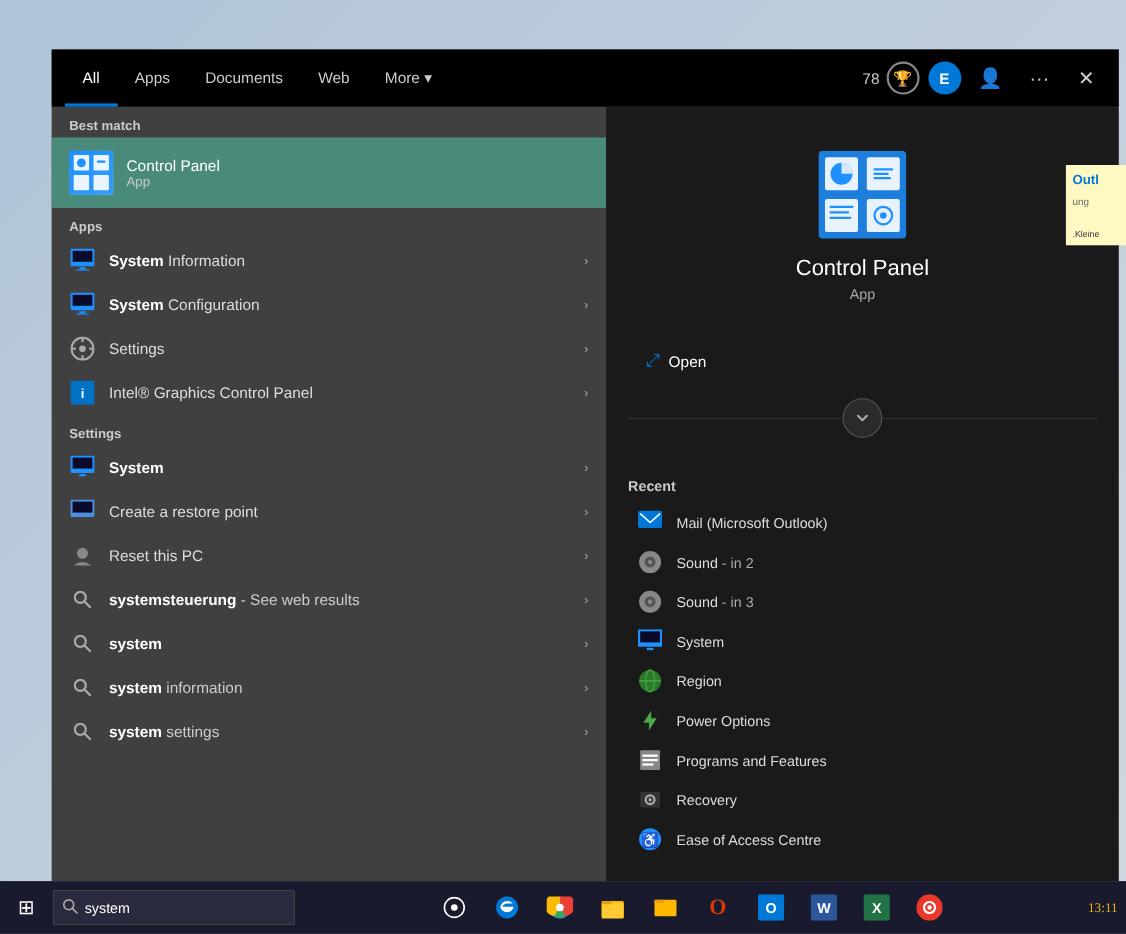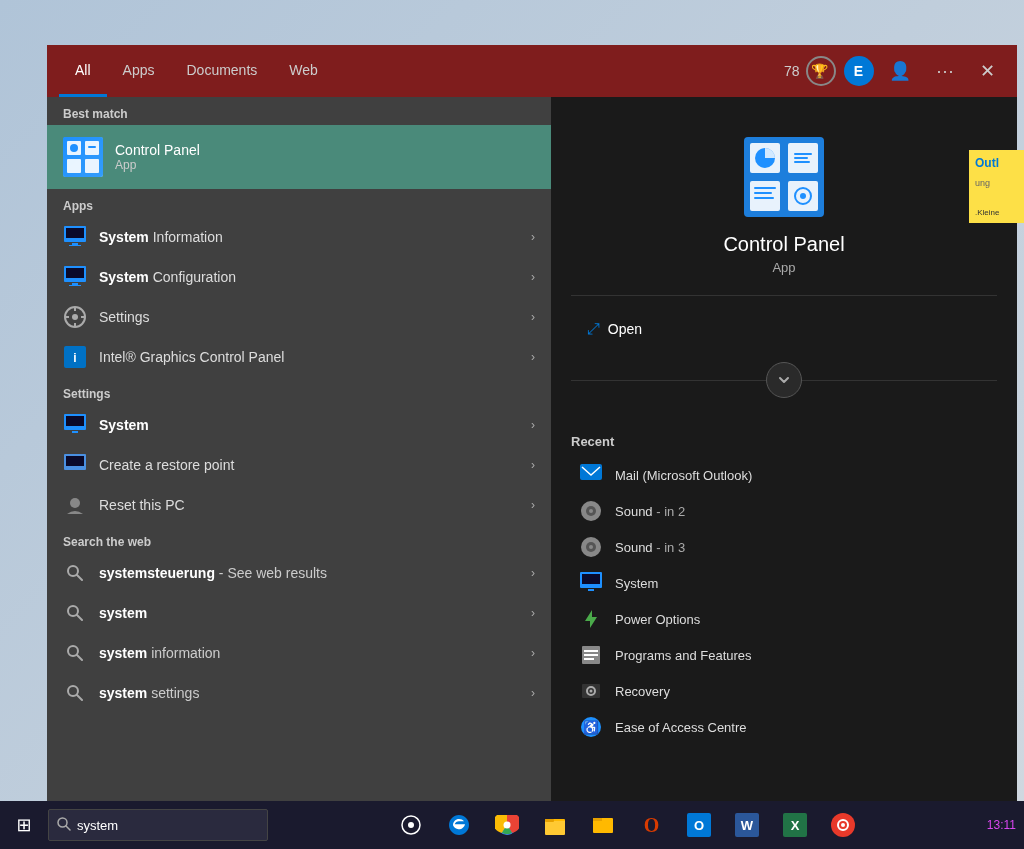--- a/index.html
+++ b/index.html
@@ -81,42 +81,43 @@
       justify-content: center;
       border-radius: 4px;
       cursor: pointer;
       font-size: 22px;
     }
     .taskbar-right {
       display: flex;
       align-items: flex-end;
       gap: 4px;
       margin-right: 8px;
-      color: #d946ef;
+      color: #eab308;
       font-size: 12px;
+      font-family: Liberation Serif, serif;
     }
 
     
     .search-window {
       position: absolute;
       left: 47px;
       top: 45px;
       width: 970px;
       height: 756px;
       background: #404040;
       border-radius: 0;
       display: flex;
       flex-direction: column;
     }
 
     
     .tabs-bar {
       display: flex;
       align-items: center;
-      background: #7f1d1d;
+      background: #000000;
       padding: 0 12px;
       height: 52px;
       gap: 0;
       flex-shrink: 0;
     }
     .tab {
       padding: 8px 16px;
       color: #ccc;
       font-size: 14px;
       cursor: pointer;
@@ -390,40 +391,43 @@
     
     .web-item .list-item-text {
       color: #ccc;
     }
   </style>
 </head>
 <body>
 
 <div class="bg-overlay"></div>
 
-<div style="position:absolute; right:0; top:150px; width:55px; background:#fde047; padding:6px; font-size:10px; color:#333; z-index:50; overflow:hidden;">
+<div style="position:absolute; right:0; top:150px; width:55px; background:#fef9c3; padding:6px; font-size:10px; color:#333; z-index:50; overflow:hidden;">
   <div style="color:#0078d7; font-weight:bold; font-size:12px;">Outl</div>
   <div style="margin-top:8px; font-size:9px; color:#666;">ung</div>
   <div style="margin-top:20px; font-size:8px; color:#333;">.Kleine</div>
 </div>
 
 <div class="search-window">
 
   <div class="tabs-bar">
     <div class="tab active">
       <span>All</span>
     </div>
     <div class="tab">
       <span>Apps</span>
     </div>
     <div class="tab">
       <span>Documents</span>
     </div>
     <div class="tab">
       <span>Web</span>
+    </div>
+    <div class="tab tab-more">
+      <span>More ▾</span>
     </div>
     <div class="tabs-right">
       <div class="score-badge">
         <span>78</span>
         <div class="trophy-circle">🏆</div>
       </div>
       <div class="avatar-circle">
         <span>E</span>
       </div>
       <div class="icon-btn">👤</div>
@@ -544,21 +548,20 @@
         <div class="list-item-icon">
           <svg width="22" height="22" viewBox="0 0 22 22">
             <circle cx="11" cy="9" r="5" fill="#888"></circle>
             <path d="M3 20 Q11 14 19 20" fill="#888"></path>
           </svg>
         </div>
         <div class="list-item-text">Reset this PC</div>
         <div class="list-item-arrow">›</div>
       </div>
 
-      <div class="section-label">Search the web</div>
 
       <div class="list-item web-item">
         <div class="list-item-icon">
           <svg width="16" height="16" viewBox="0 0 16 16">
             <circle cx="6" cy="6" r="5" fill="none" stroke="#aaa" stroke-width="2"></circle>
             <line x1="10" y1="10" x2="15" y2="15" stroke="#aaa" stroke-width="2" stroke-linecap="round"></line>
           </svg>
         </div>
         <div class="list-item-text">
           <strong>systemsteuerung</strong> - See web results
@@ -697,20 +700,30 @@
         <div class="recent-item-icon">
           <svg width="22" height="22" viewBox="0 0 22 22">
             <rect width="22" height="16" rx="1" fill="#1e90ff"></rect>
             <rect x="2" y="2" width="18" height="10" fill="#0a0a2a"></rect>
             <rect x="8" y="17" width="6" height="2" fill="#1e90ff"></rect>
           </svg>
         </div>
         <div class="recent-item-text">System</div>
       </div>
 
+      <div class="recent-item">
+        <div class="recent-item-icon">
+          <svg width="22" height="22" viewBox="0 0 22 22">
+            <circle cx="11" cy="11" r="10" fill="#2a7a2a"></circle>
+            <ellipse cx="11" cy="11" rx="4" ry="10" fill="none" stroke="#4aaa4a" stroke-width="1"></ellipse>
+            <line x1="1" y1="11" x2="21" y2="11" stroke="#4aaa4a" stroke-width="1"></line>
+          </svg>
+        </div>
+        <div class="recent-item-text">Region</div>
+      </div>
 
       <div class="recent-item">
         <div class="recent-item-icon">
           <svg width="22" height="22" viewBox="0 0 22 22">
             <polygon points="12,2 5,13 10,13 10,20 17,9 12,9" fill="#4aaa4a"></polygon>
           </svg>
         </div>
         <div class="recent-item-text">Power Options</div>
       </div>
 

